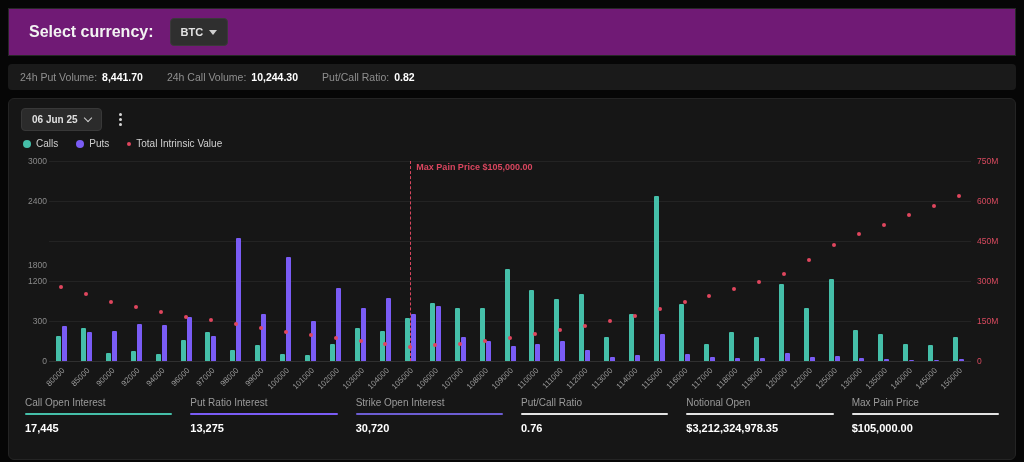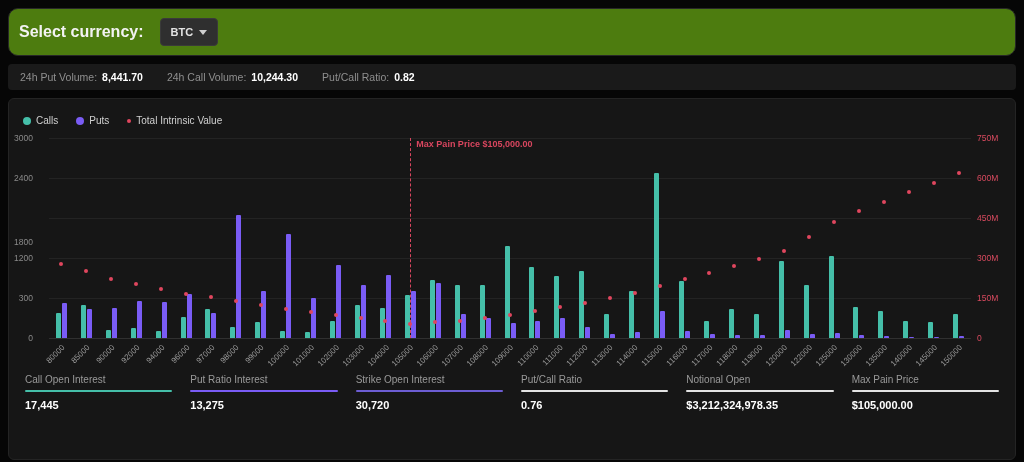--- a/index.html
+++ b/index.html
@@ -1,21 +1,21 @@
 <!DOCTYPE html>
 <html><head>
 <meta charset="utf-8">
 <style>
   * { margin:0; padding:0; box-sizing:border-box; }
   html,body { width:1024px; height:462px; background:#060606; font-family:"Liberation Sans", sans-serif; overflow:hidden; }
   .page { padding:8px; }
 
   
-  .top-panel { height:48px; background:#4d7c0f; border:1px solid #272727; border-radius:10px;
-               display:flex; align-items:center; gap:16px; padding:0 10px; margin-bottom:8px; }
+  .top-panel { height:48px; background:#701a75; border:1px solid #272727; border-radius:0;
+               display:flex; align-items:center; gap:16px; padding:0 20px; margin-bottom:8px; }
   .top-label { color:#f2f2f2; font-size:16px; font-weight:700; }
   .btc-btn { background:#2f2f2f; border:1px solid #3a3a3a; border-radius:4px; color:#e3e3e3;
              font-size:11px; font-weight:600; padding:7px 10px; display:flex; align-items:center; gap:6px; cursor:pointer; }
   .caret { width:0; height:0; border-left:4px solid transparent; border-right:4px solid transparent; border-top:5px solid #cfcfcf; }
 
   
   .vol-strip { height:26px; background:#1a1a1a; border-radius:4px; display:flex; align-items:center;
                gap:24px; padding:0 12px; margin-bottom:8px; font-size:10.5px; color:#8f8f8f; }
   .vol-item { display:flex; align-items:center; gap:5px; }
   .vol-value { color:#ffffff; font-weight:700; }
@@ -38,21 +38,21 @@
   .legend { display:flex; align-items:center; gap:18px; padding:3px 14px 8px; font-size:10px; color:#d0d0d0; }
   .legend-item { display:flex; align-items:center; gap:5px; }
   .ldot { width:8px; height:8px; border-radius:50%; }
   .ldot.small { width:4px; height:4px; }
 
   
   .chart-area { display:flex; padding:4px 6px 0 8px; }
   .yaxis { position:relative; width:32px; height:200px; font-size:8.5px; color:#8a8a8a; }
   .yaxis.right { width:38px; color:#d94a5f; }
   .yaxis .tick { position:absolute; transform:translateY(-50%); }
-  .yaxis.left .tick { right:16px; }
+  .yaxis.left .tick { right:2px; }
   .yaxis.right .tick { left:6px; }
   .plot { flex:1; position:relative; height:200px; display:flex; align-items:flex-end; }
   .gridline { position:absolute; left:0; right:0; height:1px; background:#232323; z-index:0; }
   .gridline.base { background:#303030; }
   .group { flex:1; height:100%; position:relative; display:flex; align-items:flex-end; justify-content:center; z-index:1; }
   .bars { display:flex; align-items:flex-end; gap:1px; height:100%; }
   .bar { width:5px; border-radius:1px 1px 0 0; }
   .bar.call { background:#45bfa9; }
   .bar.put { background:#7a5cf5; }
   .dot { position:absolute; left:50%; margin-left:-2px; width:4px; height:4px; border-radius:50%; background:#e0465e; z-index:2; }
@@ -97,20 +97,31 @@
     </div>
     <div class="vol-item">
       <span>Put/Call Ratio:</span>
       <span class="vol-value">0.82</span>
     </div>
   </div>
 
   <div class="main-panel">
 
     <div class="panel-header">
+      <div class="header-right">
+        <div class="date-btn">
+          <span>06 Jun 25</span>
+          <span class="chev"></span>
+        </div>
+        <div class="kebab">
+            <i></i>
+            <i></i>
+            <i></i>
+          </div>
+      </div>
     </div>
 
     <div class="legend">
       <div class="legend-item">
         <span class="ldot" id="ldot0" style="background: rgb(69, 191, 169);"></span>
         <span>Calls</span>
       </div>
       <div class="legend-item">
         <span class="ldot" id="ldot1" style="background: rgb(122, 92, 245);"></span>
         <span>Puts</span>

